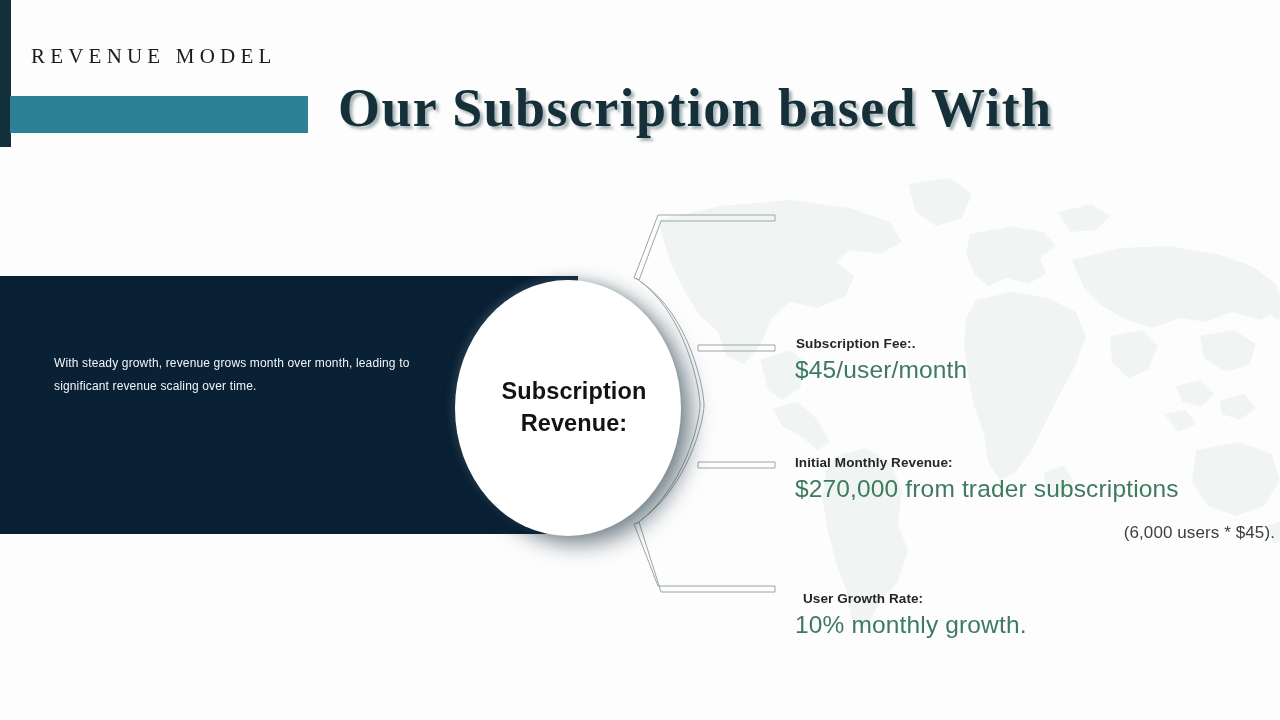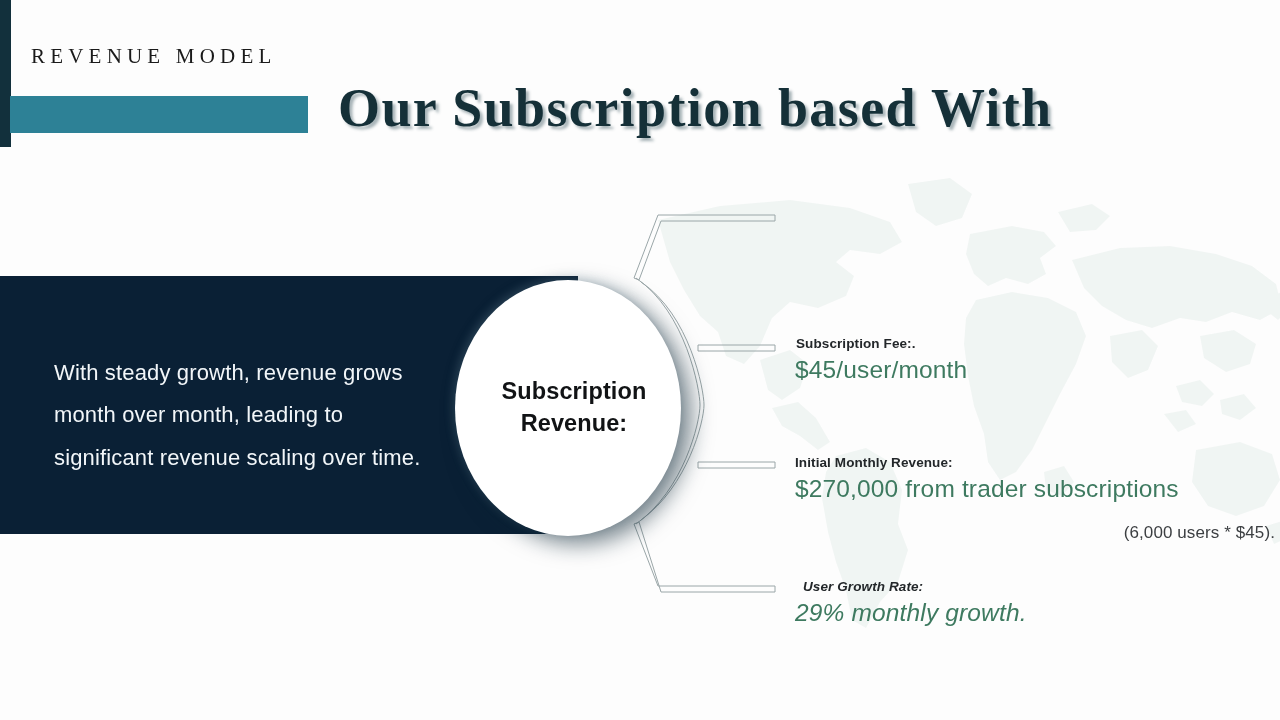--- a/index.html
+++ b/index.html
@@ -41,21 +41,21 @@
     text-shadow:3px 3px 3px rgba(30,60,70,.38);
   }
 
   
   .navy-panel{
     position:absolute;left:0;top:276px;width:578px;height:258px;
     background:#0a2035;
   }
   .navy-text{
     position:absolute;left:54px;top:352px;width:370px;
-    font-size:22px;color:#f2f6f9;line-height:1.93;
+    font-size:12px;color:#f2f6f9;line-height:1.93;
     letter-spacing:.15px;
   }
 
   
   .circle-shadow{
     position:absolute;left:455px;top:280px;width:226px;height:256px;
     border-radius:50%;
     background:#ffffff;
     box-shadow:10px 8px 22px rgba(10,35,50,.55),
                -2px -2px 10px rgba(120,150,165,.30);
@@ -89,21 +89,21 @@
   }
   .item .sub{
     font-size:17px;color:#3c3f42;letter-spacing:.1px;
     text-align:right;margin-top:20px;white-space:nowrap;
   }
   #item0{top:214px;}
   #item0 .label{margin-left:9px;}
   #item1{top:336px;}
   #item1 .label{margin-left:1px;}
   #item2{top:455px;width:480px;}
-  #item3{top:579px;font-style:italic;}
+  #item3{top:591px;}
   #item3 .label{margin-left:8px;}
 </style>
 </head>
 <body>
 
 <div class="slide">
 
   <div class="map-wm">
     <svg viewBox="0 0 660 570" xmlns="http://www.w3.org/2000/svg">
       <g fill="#e7efec">
@@ -184,16 +184,16 @@
   </div>
 
   <div class="item" id="item2">
     <div class="label">Initial Monthly Revenue:</div>
     <div class="value">$270,000 from trader subscriptions</div>
     <div class="sub">(6,000 users  * $45).</div>
   </div>
 
   <div class="item" id="item3">
     <div class="label">User Growth Rate:</div>
-    <div class="value">29% monthly growth.</div>
+    <div class="value">10% monthly growth.</div>
   </div>
 
 </div>
 
 </body></html>

